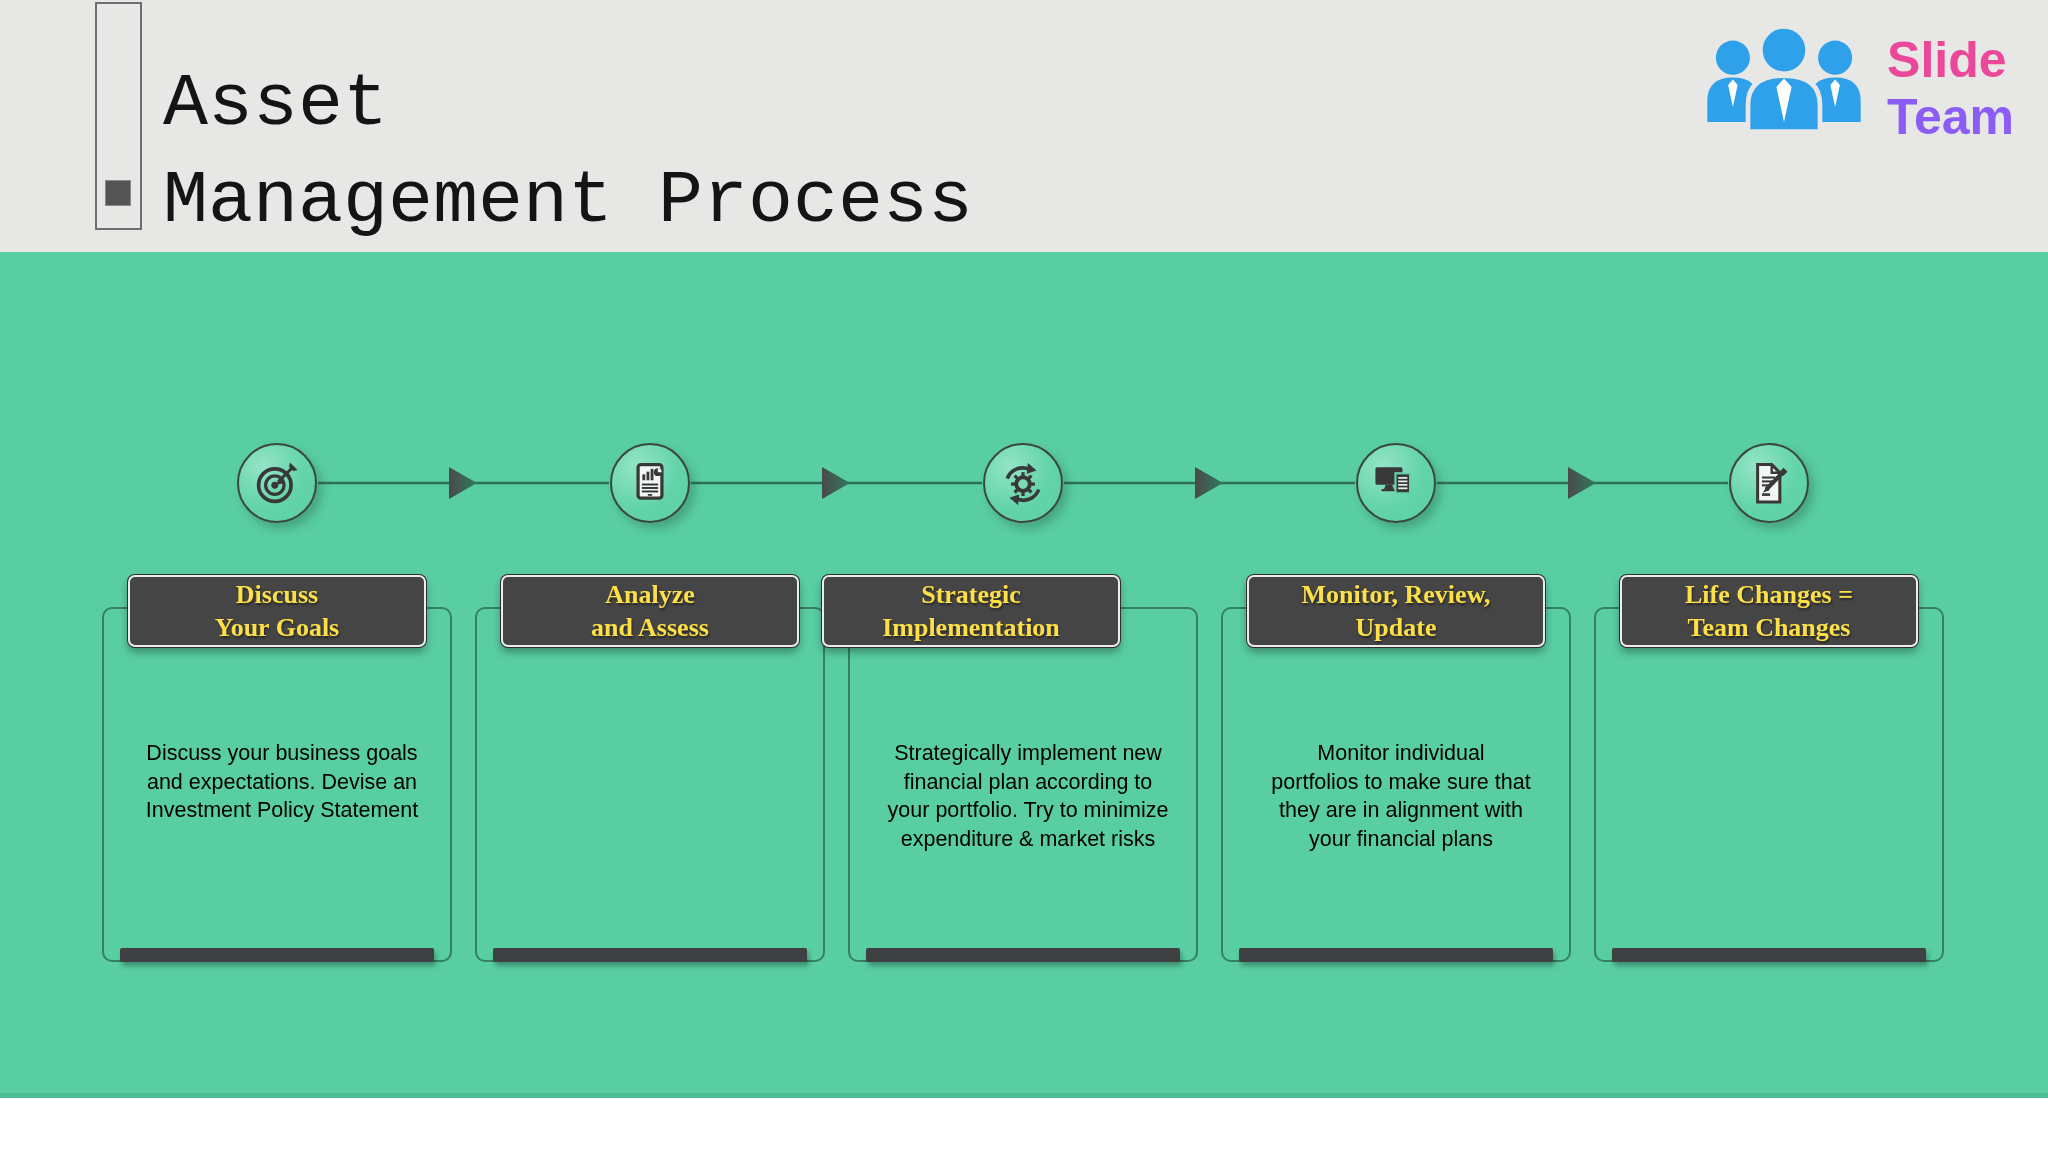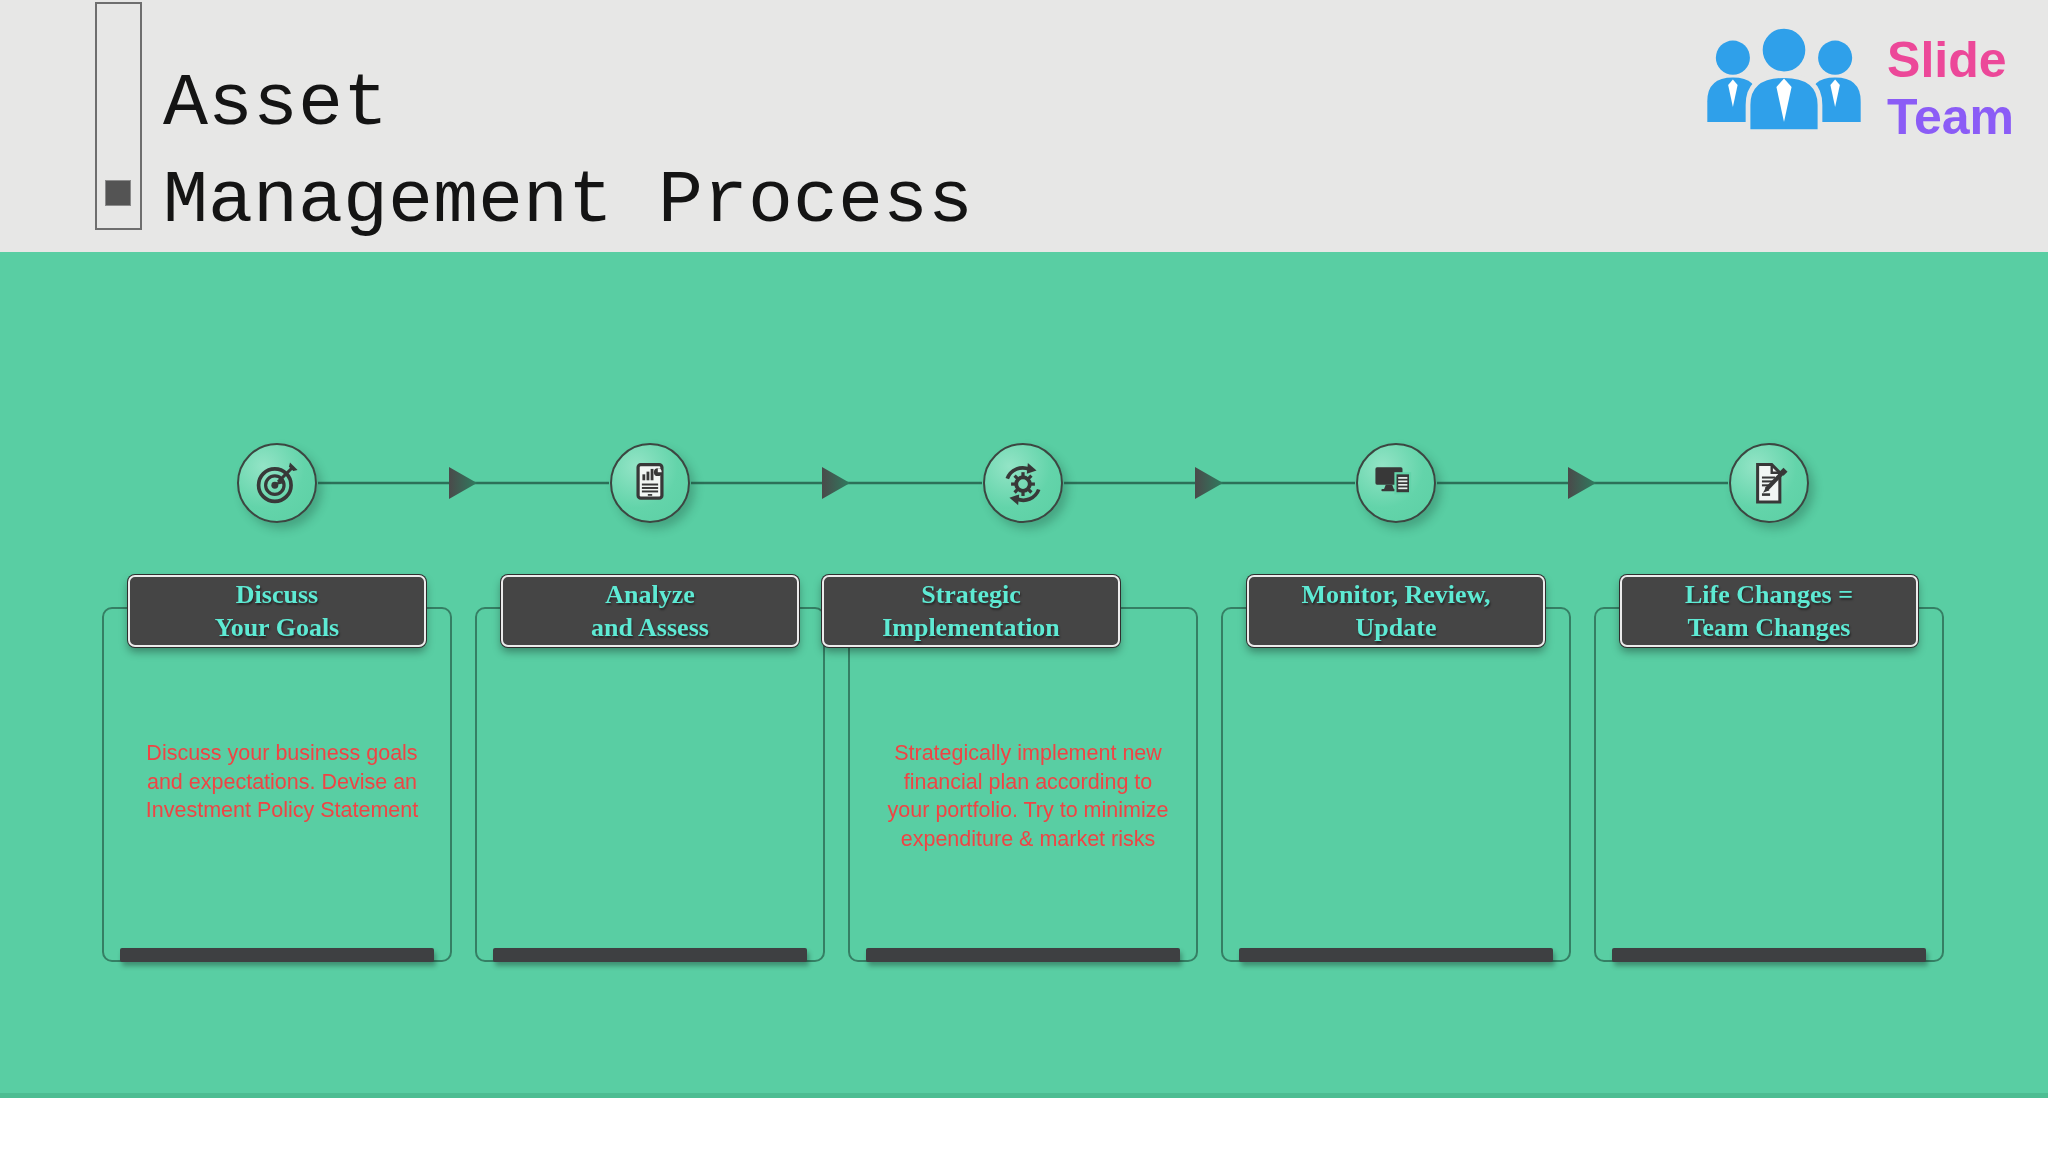--- a/index.html
+++ b/index.html
@@ -61,26 +61,26 @@
   }
   .title-box {
     position:absolute; top:575px; width:298px; height:72px;
     background:#454545; border:2px solid #ECECEC; border-radius:7px;
     box-shadow:0 0 0 1px #2E2E2E, 0 5px 9px rgba(0,0,0,0.35);
     display:flex; align-items:center; justify-content:center; text-align:center;
     z-index:3;
   }
   .title-box .t {
     font-family:"Liberation Serif",serif; font-weight:bold;
-    font-size:26px; line-height:33px; color:#5eead4;
+    font-size:26px; line-height:33px; color:#fde047;
     text-shadow:1px 2px 2px rgba(0,0,0,0.45); white-space:pre-line;
   }
   .desc {
     position:absolute; top:130px; left:14px; right:4px;
-    font-size:21.5px; line-height:28.5px; color:#ef4444;
+    font-size:21.5px; line-height:28.5px; color:#000000;
     text-align:center; white-space:pre-line;
   }
   
   .c1 .step-circle{left:237px} .c2 .step-circle{left:610px} .c3 .step-circle{left:983px}
   .c4 .step-circle{left:1356px} .c5 .step-circle{left:1729px}
   .c1 .step-card{left:102px} .c2 .step-card{left:475px} .c3 .step-card{left:848px}
   .c4 .step-card{left:1221px} .c5 .step-card{left:1594px}
   .c1 .title-box{left:128px} .c2 .title-box{left:501px} .c3 .title-box{left:822px}
   .c4 .title-box{left:1247px} .c5 .title-box{left:1620px}
   .bottom-strip { position:absolute; left:0; top:1098px; width:2048px; height:54px; background:#ffffff; }
@@ -244,20 +244,24 @@
           <rect x="26" y="24.9" width="8.5" height="1.6" fill="#E8EFEC"></rect>
           <rect x="26" y="28.1" width="8.5" height="1.6" fill="#E8EFEC"></rect>
         </svg>
       </span>
     </div>
     <div class="title-box">
       <div class="t">Monitor, Review,
 Update</div>
     </div>
     <div class="step-card">
+      <div class="desc">Monitor individual
+portfolios to make sure that
+they are in alignment with
+your financial plans</div>
       <div class="card-bar"></div>
     </div>
   </div>
 
   <div class="col c5">
     <div class="step-circle">
       <span>
         <svg width="52" height="52" viewBox="0 0 48 48">
           <path d="M13.5 7 h13 l7.5 7.5 v27 h-20.5 Z" fill="#F2F6F4" stroke="#383838" stroke-width="2.8"></path>
           <path d="M26.5 7 v7.5 h7.5" fill="none" stroke="#383838" stroke-width="2.2"></path>

